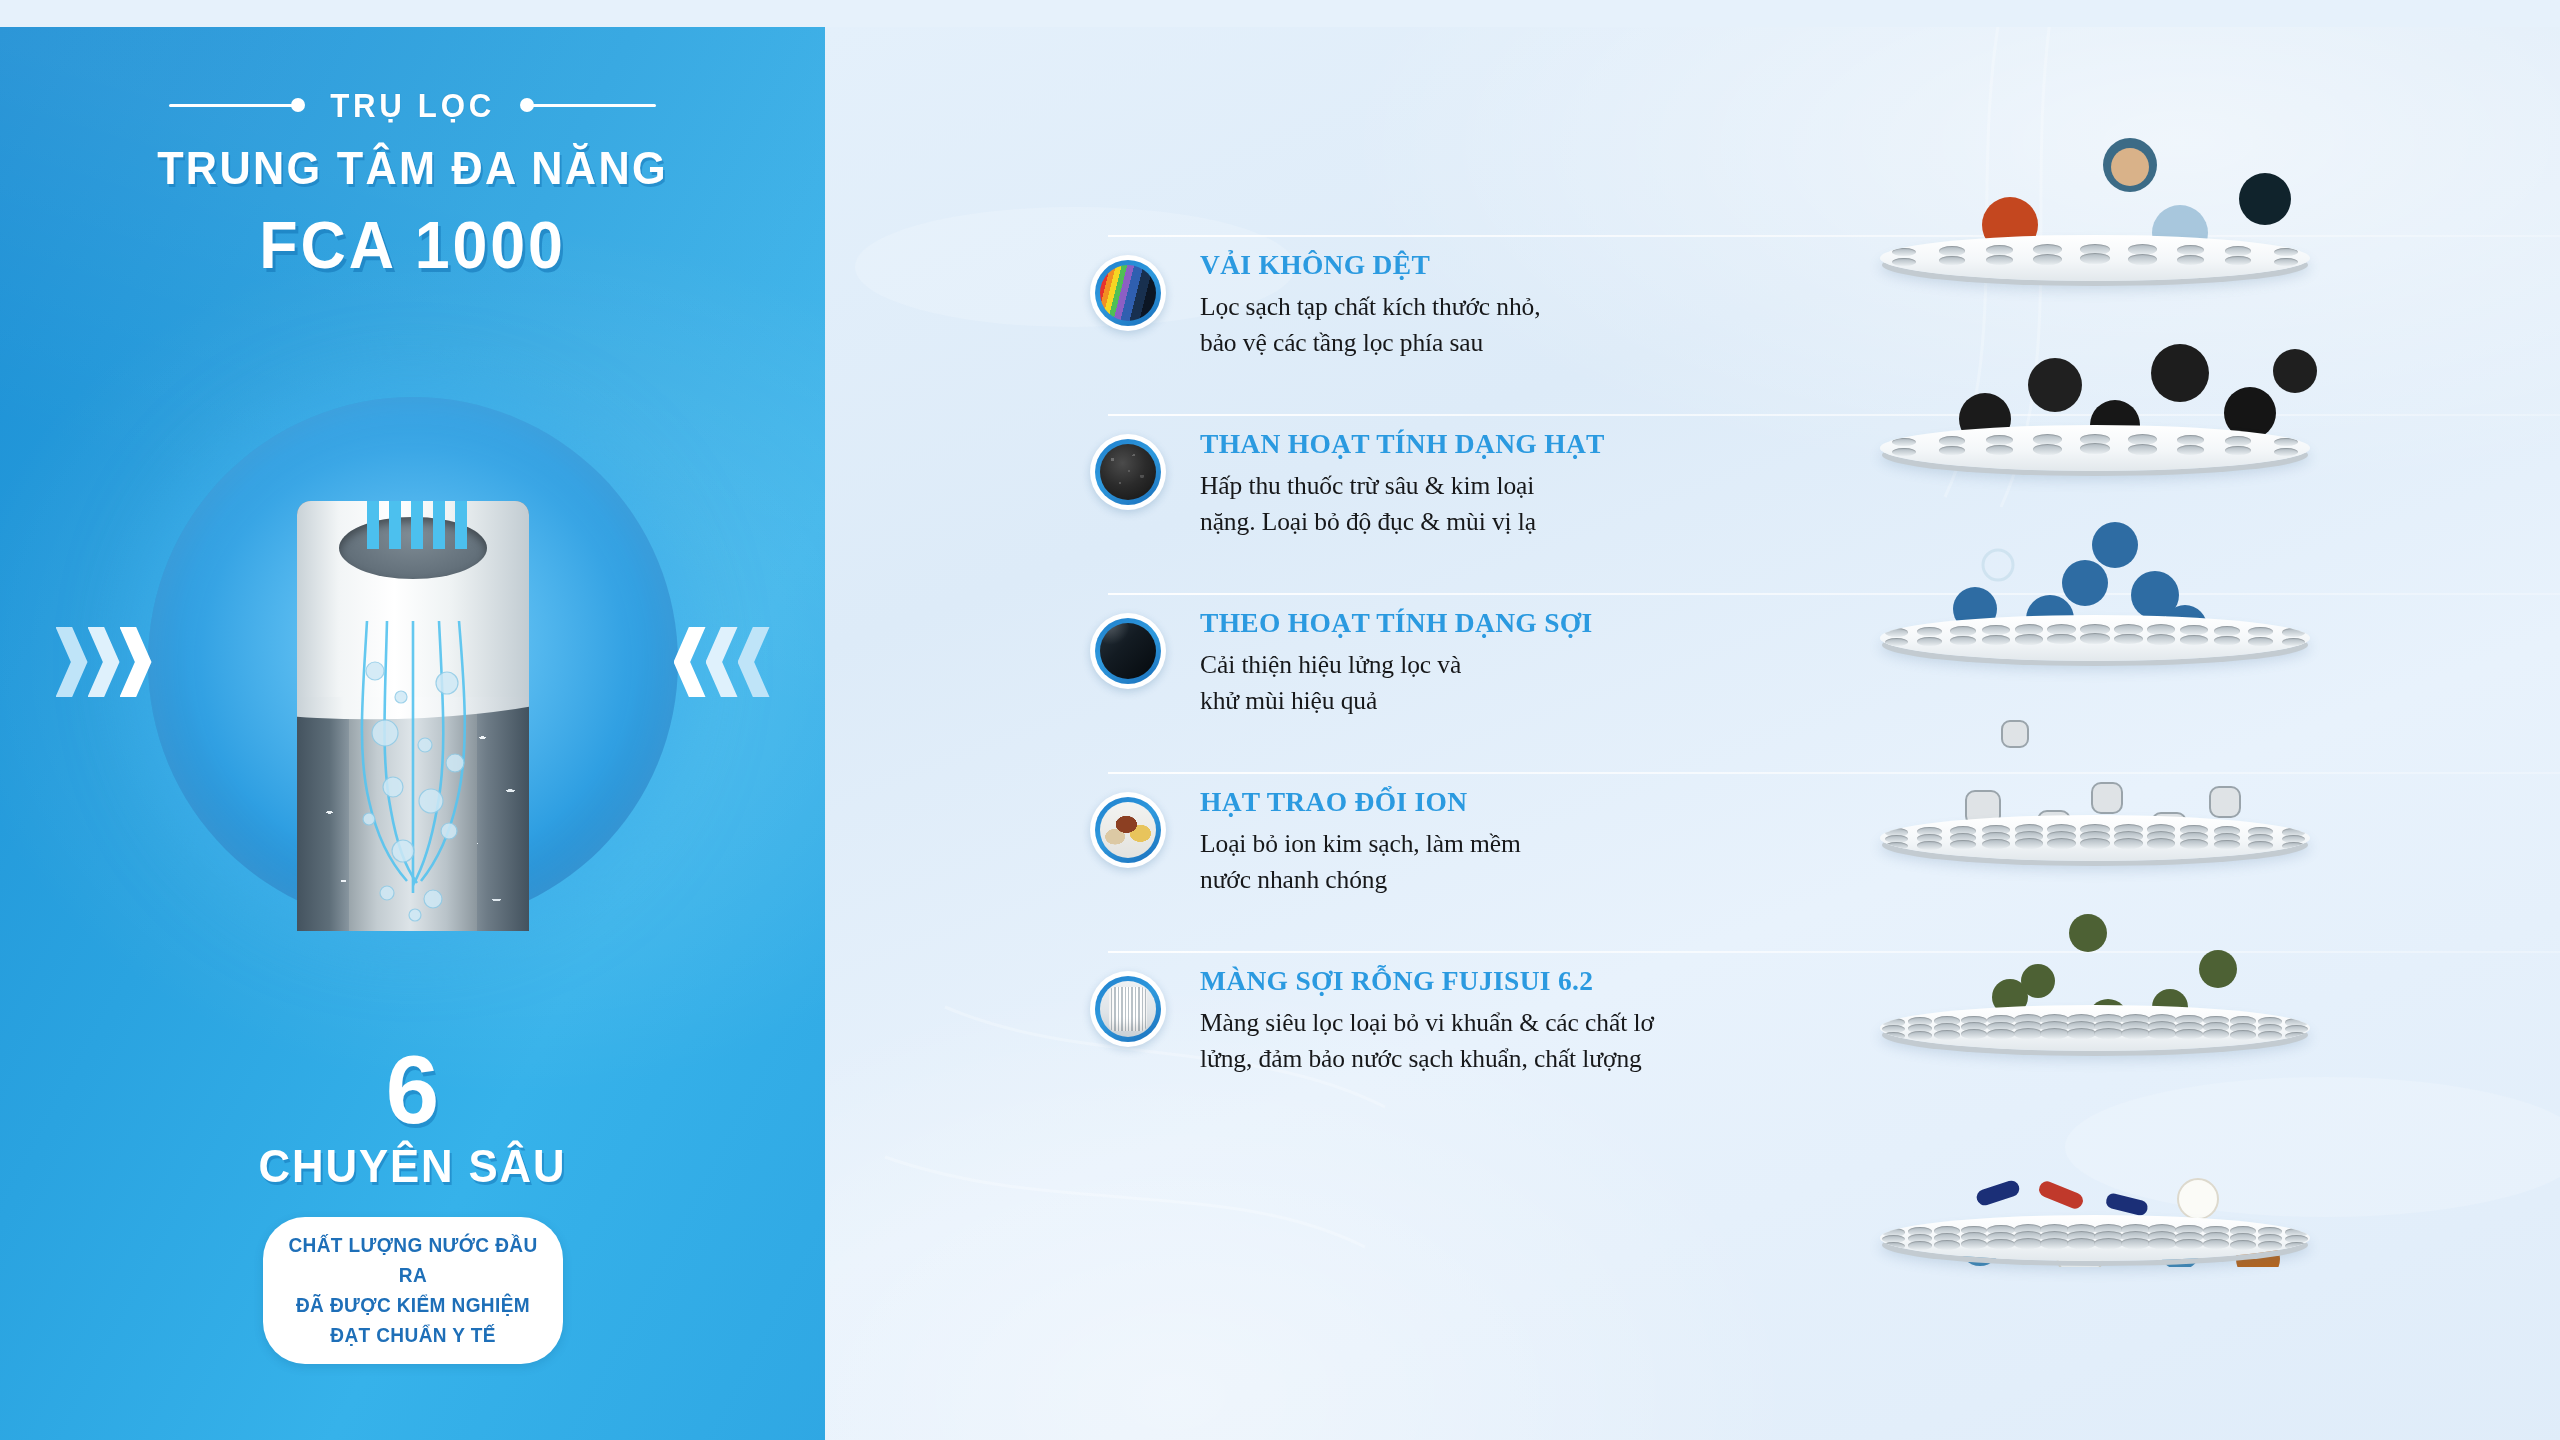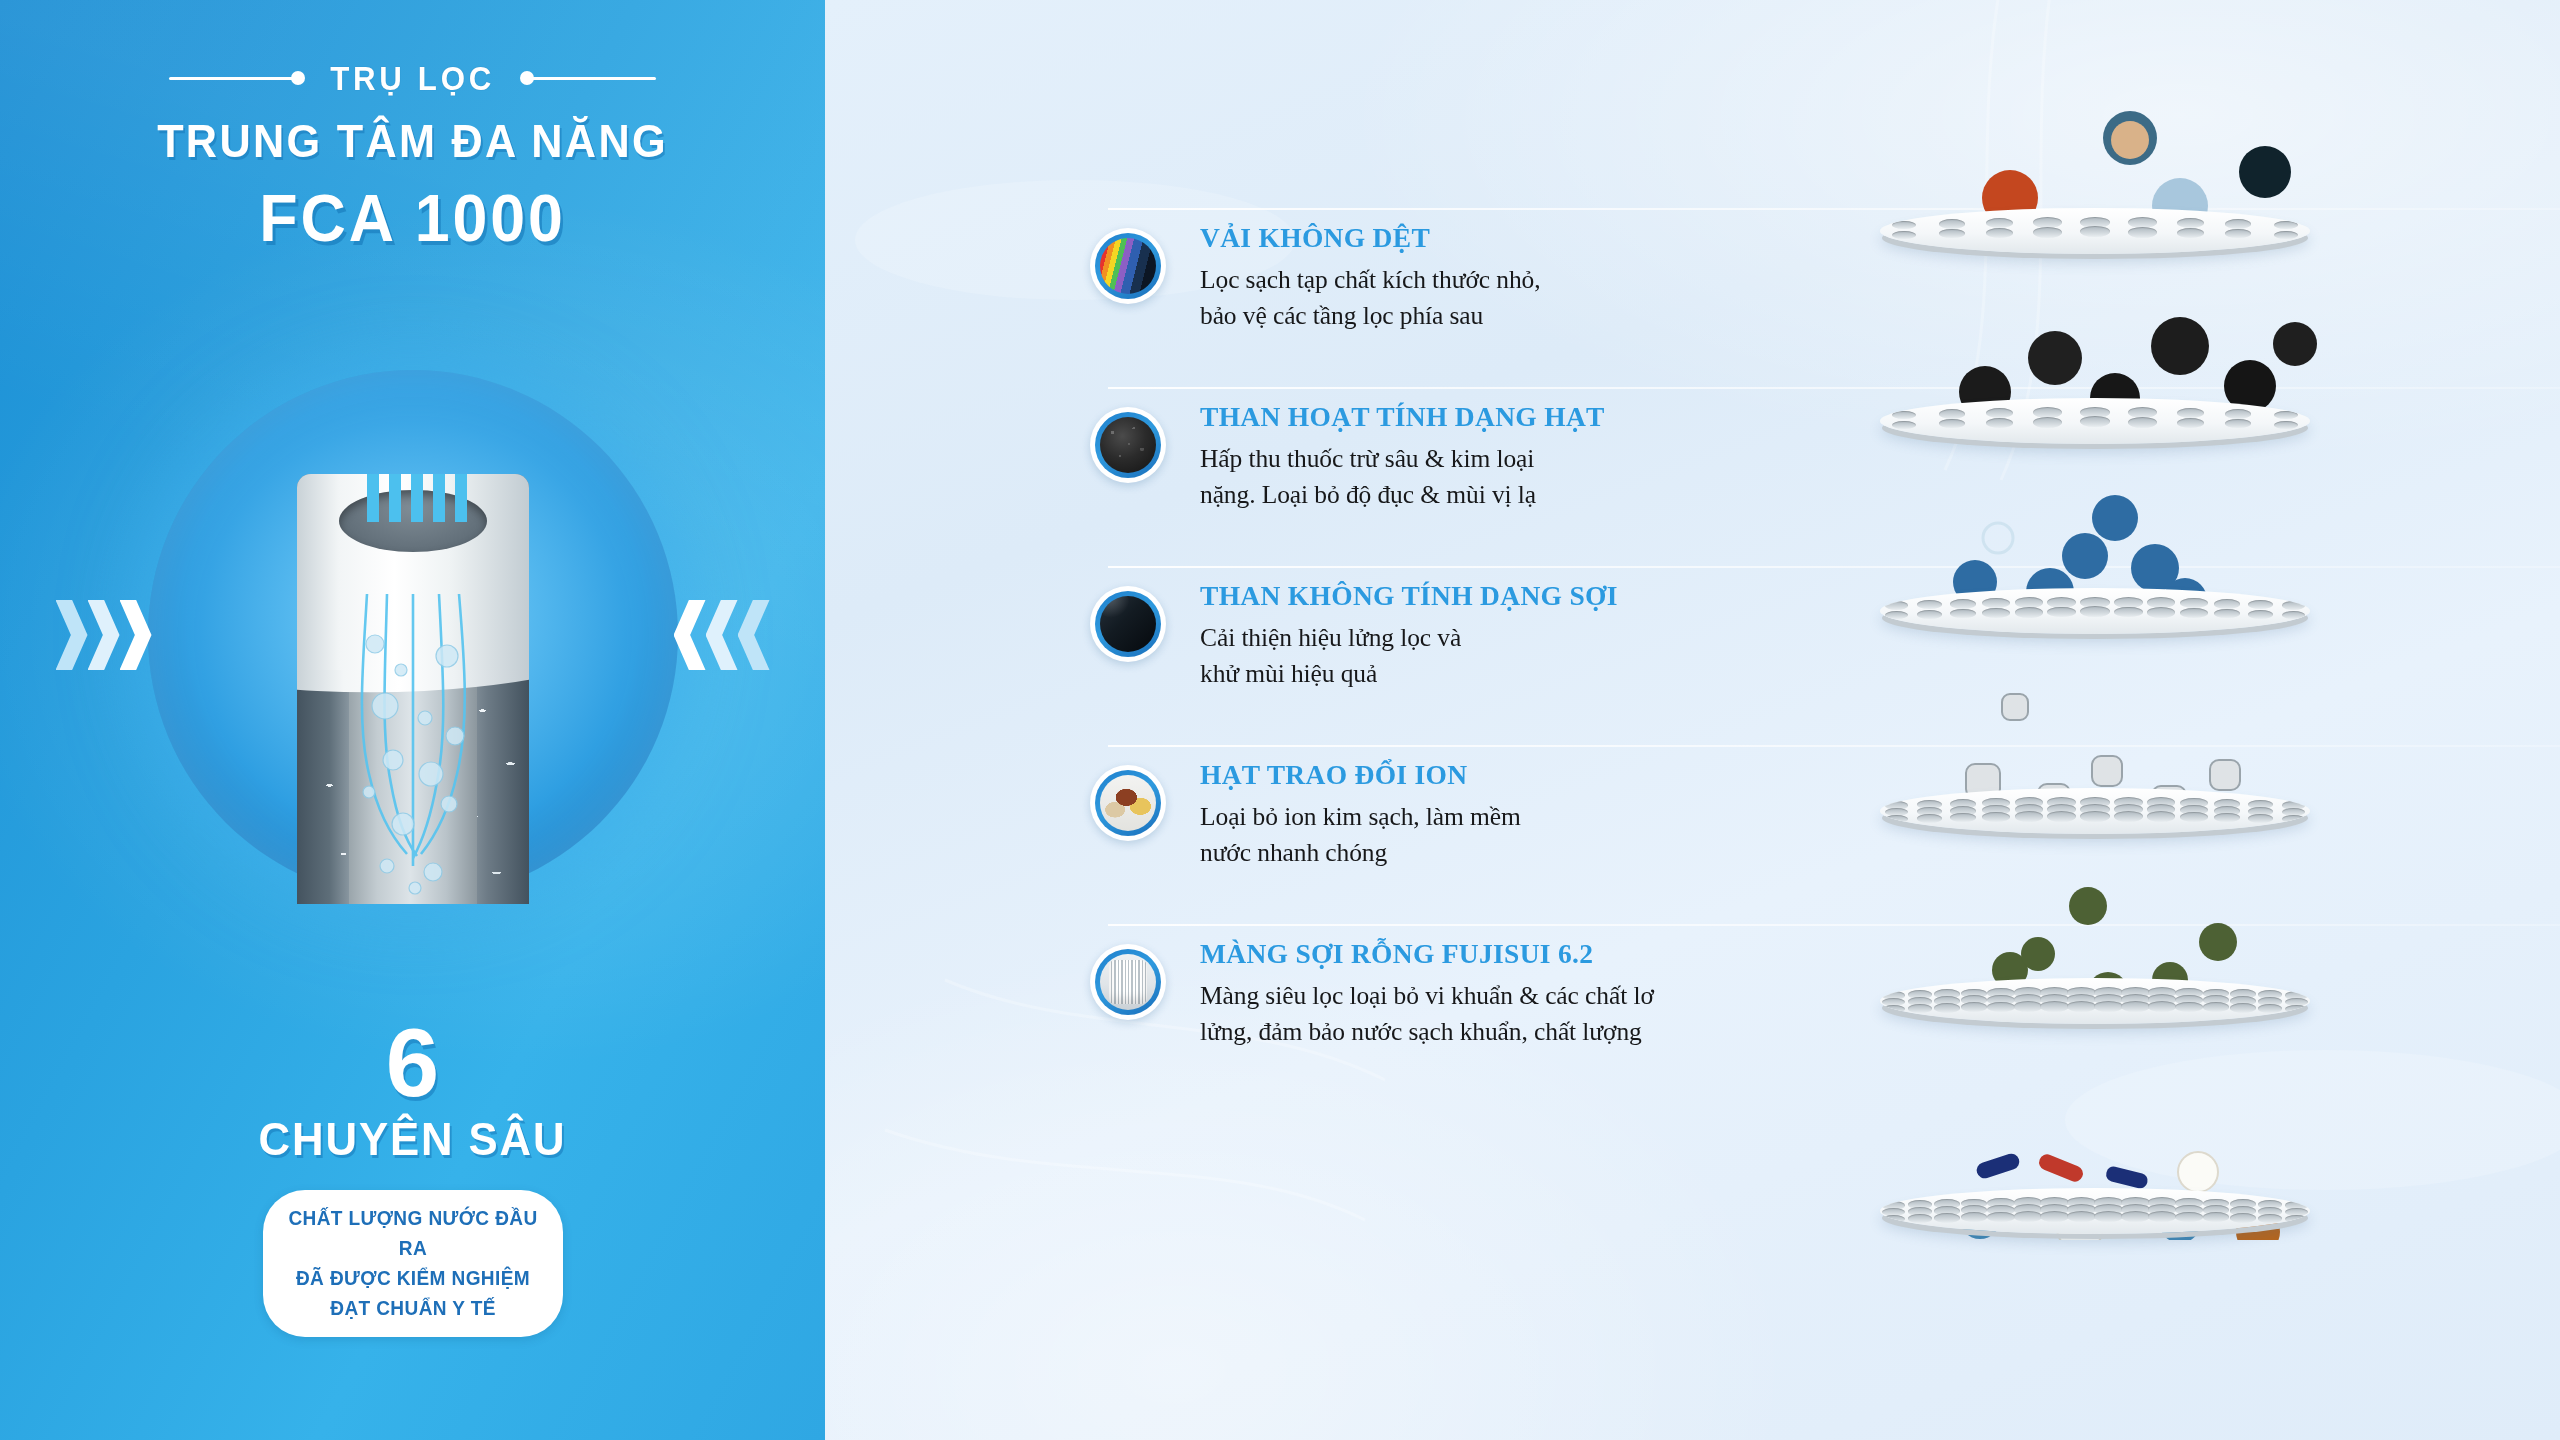--- a/index.html
+++ b/index.html
@@ -2,21 +2,21 @@
 <html><head>
 <meta charset="utf-8">
 <style>
   * { margin:0; padding:0; box-sizing:border-box; }
   html,body { width:2560px; height:1440px; overflow:hidden; }
   body {
     font-family:"Liberation Sans", sans-serif;
     background:#e6f1fb;
     position:relative;
   }
-  #stage { position:absolute; inset:0; display:flex; }
+  #stage { position:absolute; inset:0; display:flex;margin-top:27px; }
 
   
   .left-panel{
     position:relative;
     width:825px; height:1440px;
     background:
       radial-gradient(ellipse 900px 700px at 62% 44%, rgba(255,255,255,.18) 0%, rgba(255,255,255,0) 62%),
       linear-gradient(118deg,#1c8ed4 0%,#2aa3e0 40%,#36b2ea 68%,#2fa7e3 100%);
     overflow:hidden;
     flex:0 0 825px;
@@ -381,21 +381,21 @@
         </p>
       </div>
 
       <div class="row">
         <div class="sep"></div>
         <div class="icon-badge">
           <div class="icon-ring">
               <div class="icon-core ic-cto"></div>
             </div>
         </div>
-        <h3>THAN KHÔNG TÍNH DẠNG SỢI</h3>
+        <h3>THEO HOẠT TÍNH DẠNG SỢI</h3>
         <p>
           <span>Cải thiện hiệu lửng lọc và</span><br>
           <span>khử mùi hiệu quả</span>
         </p>
       </div>
 
       <div class="row">
         <div class="sep"></div>
         <div class="icon-badge">
           <div class="icon-ring">

